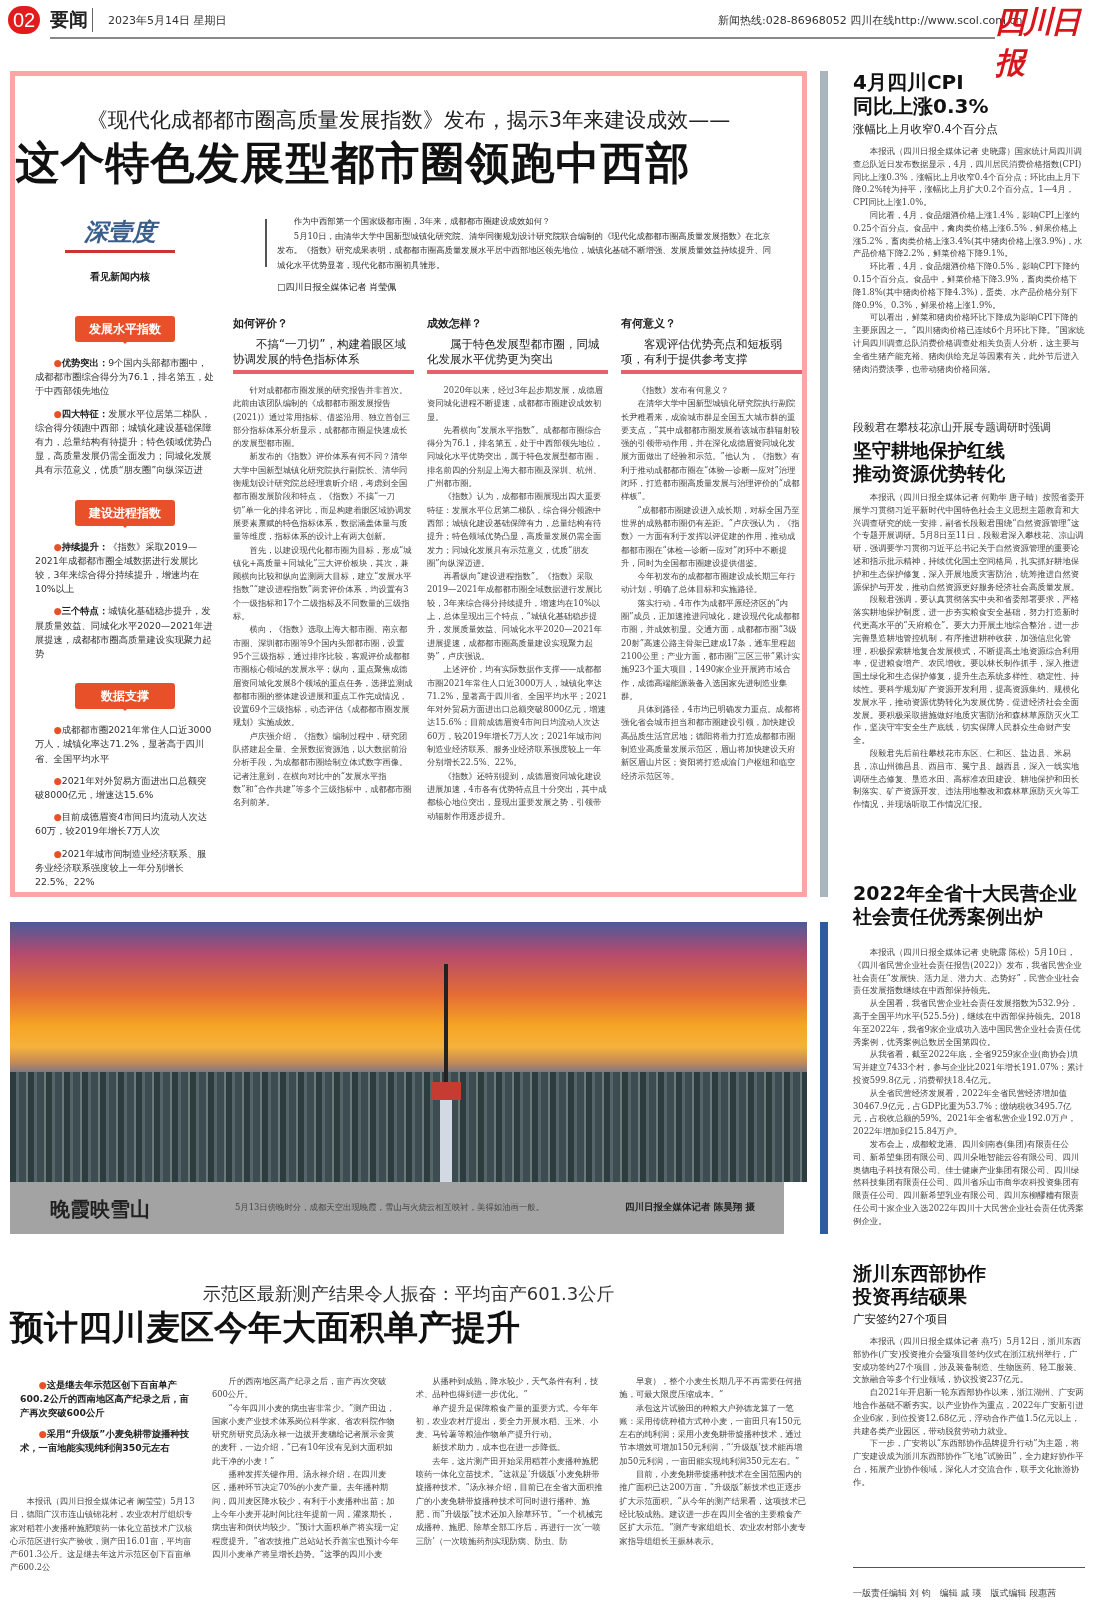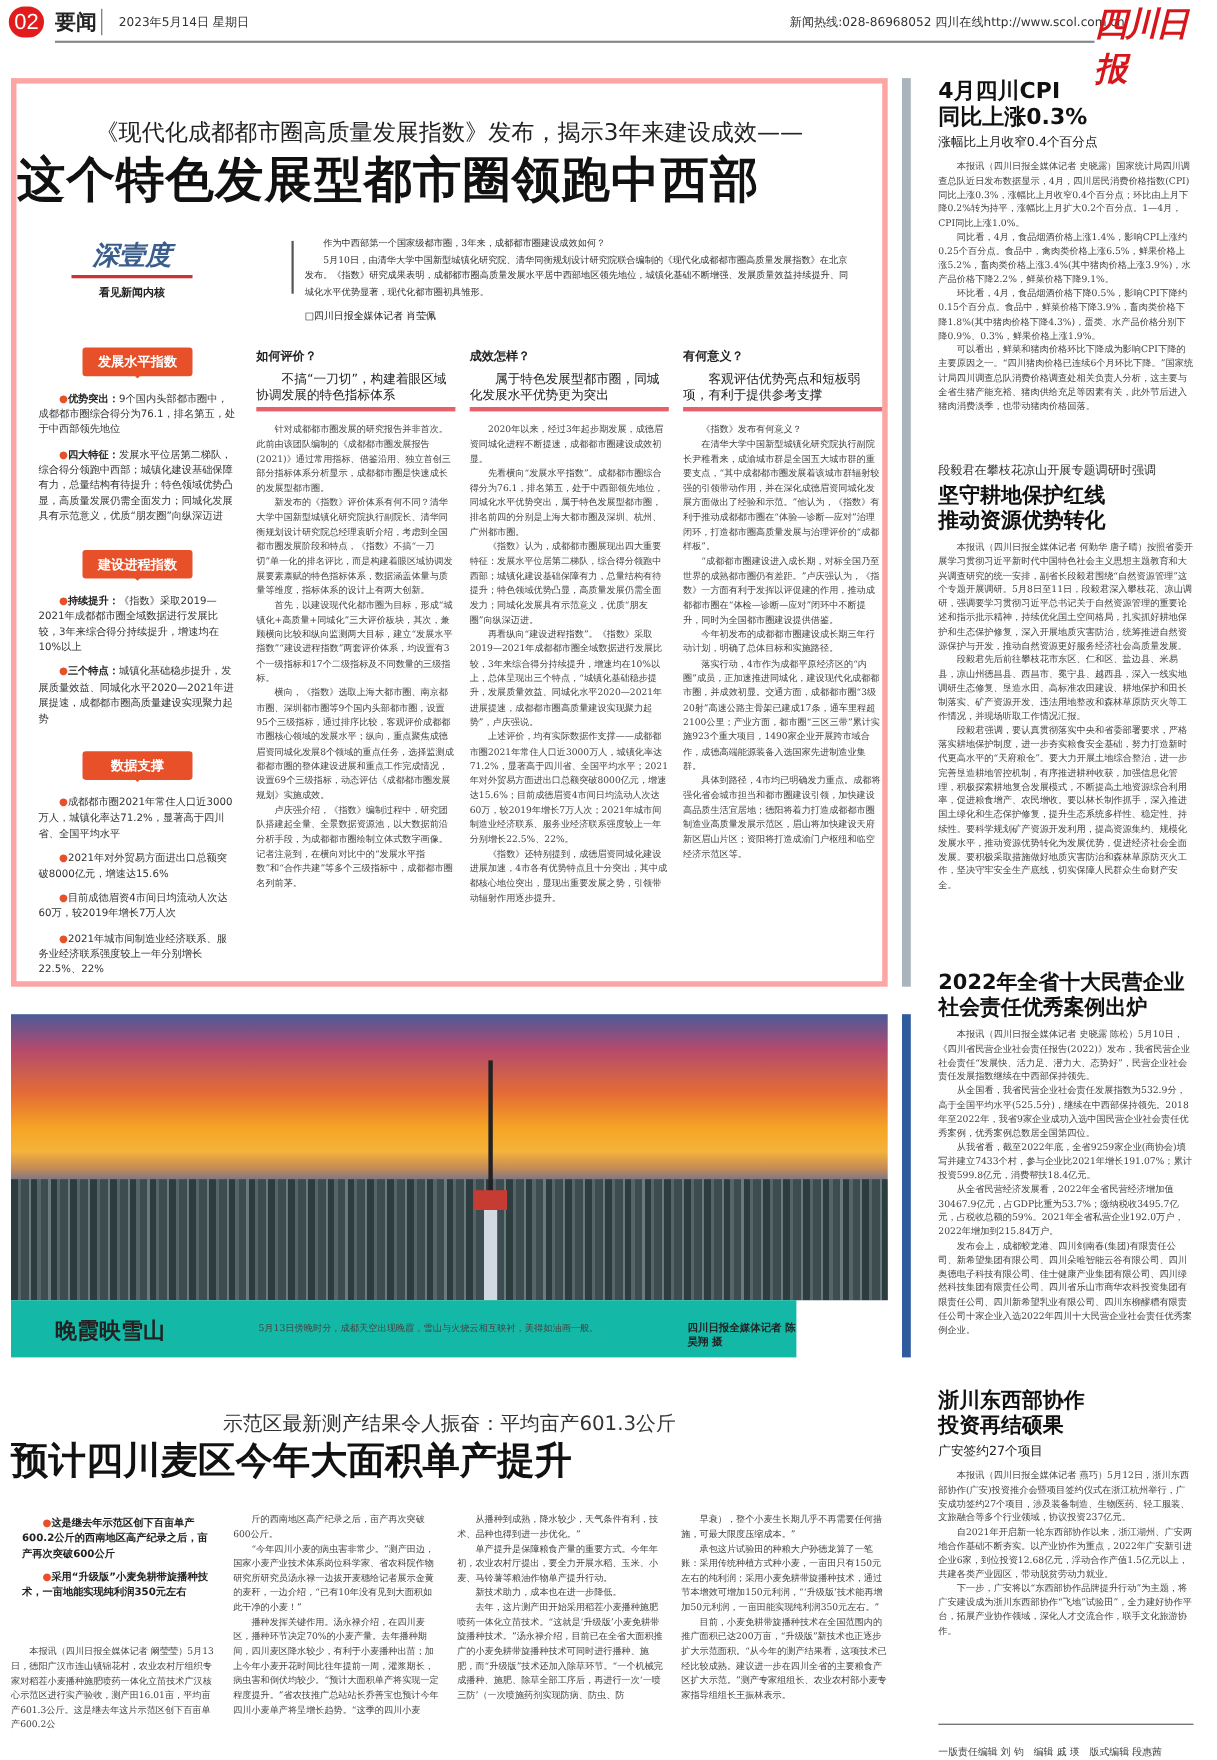--- a/index.html
+++ b/index.html
@@ -11,21 +11,21 @@
 .date{position:absolute;left:108px;top:13px;font-size:11px;color:#333}
 .hotline{position:absolute;left:718px;top:13px;font-size:11px;color:#333;white-space:nowrap}
 .logo{position:absolute;left:995px;top:2px;font-family:"DejaVu Serif",serif;font-size:30px;color:#d7161b;font-weight:bold;font-style:italic;letter-spacing:-2px}
 .topline{position:absolute;left:50px;top:37px;width:945px;height:2px;background:#888}
 
 .feature{position:absolute;left:10px;top:71px;width:797px;height:826px;border:5px solid #fca5a5;background:#fff}
 .kicker{position:absolute;left:0;top:30px;width:787px;text-align:center;font-size:21px;color:#222}
 .headline{position:absolute;left:0;top:58px;width:676px;text-align:center;font-size:44px;font-weight:bold;letter-spacing:1px;color:#111}
 .brand-box{position:absolute;left:50px;top:140px;width:110px;text-align:center}
 .brand-main{font-size:24px;color:#3a5e8c;font-weight:bold;font-style:italic;border-bottom:3px solid #c33;padding-bottom:2px}
-.brand-sub{font-size:10px;color:#222;margin-top:6px;font-weight:bold}
+.brand-sub{font-size:10px;color:#222;margin-top:17px;font-weight:bold}
 .lead-bar{position:absolute;left:250px;top:143px;width:2px;height:48px;background:#555}
 .lead{position:absolute;left:262px;top:138px;width:500px;font-family:"DejaVu Serif",serif;font-size:8.4px;line-height:14.5px;color:#333}
 .lead p{text-indent:2em}
 .byline{position:absolute;left:262px;top:205px;font-size:9px;color:#222}
 .sidebar{position:absolute;left:20px;top:240px;width:180px}
 .tag{display:block;margin:0 auto 14px;width:100px;height:26px;line-height:26px;background:#e8502a;color:#fff;text-align:center;font-size:12px;font-weight:bold;border-radius:3px;position:relative}
 .tag:after{content:"";position:absolute;left:46px;bottom:-6px;border:4px solid transparent;border-top:4px solid #e8502a}
 .bullet{font-size:9.3px;line-height:14.2px;color:#333;margin-bottom:8px;text-indent:2em}
 .bullet b{color:#222}
 .dot{color:#e8502a}
@@ -36,21 +36,21 @@
 .sub{font-size:11.5px;line-height:15px;text-indent:2em;border-bottom:4px solid #e8616a;padding-bottom:3px;margin-bottom:10px;color:#222}
 .body{font-family:"DejaVu Serif",serif;font-size:8.3px;line-height:13.3px;color:#444}
 .body p{text-indent:2em}
 
 .photo{position:absolute;left:10px;top:922px;width:797px;height:260px;background:
  linear-gradient(180deg,#4b5a9a 0%,#b34a6e 12%,#e56d34 28%,#f6a524 40%,#f5b23b 48%,#c48a57 54%,#7a7687 58%,#49606a 62%,#3a4b4e 80%,#2c393b 100%);overflow:hidden}
 .photo .tower{position:absolute;left:434px;top:42px;width:4px;height:122px;background:#222}
 .photo .tower-head{position:absolute;left:421px;top:160px;width:30px;height:18px;background:#c63b32}
 .photo .tower-body{position:absolute;left:430px;top:178px;width:12px;height:82px;background:#d3d9e2}
 .photo .city{position:absolute;left:0;top:150px;width:797px;height:110px;background:repeating-linear-gradient(90deg,#2d3c3f 0 6px,#55656a 6px 9px,#3c4c50 9px 16px,#6a7a7d 16px 18px)}
-.caption-bar{position:absolute;left:10px;top:1182px;width:714px;height:52px;background:#14b8a6}
+.caption-bar{position:absolute;left:10px;top:1182px;width:774px;height:52px;background:#a3a3a3}
 .cap-title{position:absolute;left:40px;top:14px;font-size:20px;color:#222;font-weight:bold}
 .cap-text{position:absolute;left:225px;top:20px;font-family:"DejaVu Serif",serif;font-size:8.4px;color:#444}
 .cap-credit{position:absolute;left:615px;top:19px;font-size:9.5px;color:#222;font-weight:bold}
 
 .wheat-kicker{position:absolute;left:10px;top:1282px;width:797px;text-align:center;font-size:18px;color:#333}
 .wheat-head{position:absolute;left:10px;top:1305px;width:797px;text-align:left;font-size:34px;font-weight:bold;color:#111}
 .wheat-side{position:absolute;left:20px;top:1378px;width:170px}
 .wheat-side .bullet{font-size:9.3px;line-height:13.8px}
 .wheat-intro{position:absolute;left:10px;top:1495px;width:188px}
 .wheat-cols{position:absolute;left:212px;top:1375px;width:595px;display:flex;gap:16px}
@@ -207,28 +207,28 @@
     <p>可以看出，鲜菜和猪肉价格环比下降成为影响CPI下降的主要原因之一。“四川猪肉价格已连续6个月环比下降。”国家统计局四川调查总队消费价格调查处相关负责人分析，这主要与全省生猪产能充裕、猪肉供给充足等因素有关，此外节后进入猪肉消费淡季，也带动猪肉价格回落。</p>
   </div>
 </div>
 
 <div class="rcol" style="top:420px">
   <div class="r-pre">段毅君在攀枝花凉山开展专题调研时强调</div>
   <div class="r-h1">坚守耕地保护红线</div>
   <div class="r-h1" style="margin-bottom:6px">推动资源优势转化</div>
   <div class="r-body">
     <p>本报讯（四川日报全媒体记者 何勤华 唐子晴）按照省委开展学习贯彻习近平新时代中国特色社会主义思想主题教育和大兴调查研究的统一安排，副省长段毅君围绕“自然资源管理”这个专题开展调研。5月8日至11日，段毅君深入攀枝花、凉山调研，强调要学习贯彻习近平总书记关于自然资源管理的重要论述和指示批示精神，持续优化国土空间格局，扎实抓好耕地保护和生态保护修复，深入开展地质灾害防治，统筹推进自然资源保护与开发，推动自然资源更好服务经济社会高质量发展。</p>
+    <p>段毅君强调，要认真贯彻落实中央和省委部署要求，严格落实耕地保护制度，进一步夯实粮食安全基础，努力打造新时代更高水平的“天府粮仓”。要大力开展土地综合整治，进一步完善垦造耕地管控机制，有序推进耕种收获，加强信息化管理，积极探索耕地复合发展模式，不断提高土地资源综合利用率，促进粮食增产、农民增收。要以林长制作抓手，深入推进国土绿化和生态保护修复，提升生态系统多样性、稳定性、持续性。要科学规划矿产资源开发利用，提高资源集约、规模化发展水平，推动资源优势转化为发展优势，促进经济社会全面发展。要积极采取措施做好地质灾害防治和森林草原防灭火工作，坚决守牢安全生产底线，切实保障人民群众生命财产安全。</p>
     <p>段毅君先后前往攀枝花市东区、仁和区、盐边县、米易县，凉山州德昌县、西昌市、冕宁县、越西县，深入一线实地调研生态修复、垦造水田、高标准农田建设、耕地保护和田长制落实、矿产资源开发、违法用地整改和森林草原防灭火等工作情况，并现场听取工作情况汇报。</p>
-    <p>段毅君强调，要认真贯彻落实中央和省委部署要求，严格落实耕地保护制度，进一步夯实粮食安全基础，努力打造新时代更高水平的“天府粮仓”。要大力开展土地综合整治，进一步完善垦造耕地管控机制，有序推进耕种收获，加强信息化管理，积极探索耕地复合发展模式，不断提高土地资源综合利用率，促进粮食增产、农民增收。要以林长制作抓手，深入推进国土绿化和生态保护修复，提升生态系统多样性、稳定性、持续性。要科学规划矿产资源开发利用，提高资源集约、规模化发展水平，推动资源优势转化为发展优势，促进经济社会全面发展。要积极采取措施做好地质灾害防治和森林草原防灭火工作，坚决守牢安全生产底线，切实保障人民群众生命财产安全。</p>
   </div>
 </div>
 
 <div class="rcol" style="top:882px">
   <div class="r-h1">2022年全省十大民营企业</div>
-  <div class="r-h1" style="margin-bottom:6px">社会责任优秀案例出炉</div>
+  <div class="r-h1" style="margin-bottom:18px">社会责任优秀案例出炉</div>
   <div class="r-body">
     <p>本报讯（四川日报全媒体记者 史晓露 陈松）5月10日，《四川省民营企业社会责任报告(2022)》发布，我省民营企业社会责任“发展快、活力足、潜力大、态势好”，民营企业社会责任发展指数继续在中西部保持领先。</p>
     <p>从全国看，我省民营企业社会责任发展指数为532.9分，高于全国平均水平(525.5分)，继续在中西部保持领先。2018年至2022年，我省9家企业成功入选中国民营企业社会责任优秀案例，优秀案例总数居全国第四位。</p>
     <p>从我省看，截至2022年底，全省9259家企业(商协会)填写并建立7433个村，参与企业比2021年增长191.07%；累计投资599.8亿元，消费帮扶18.4亿元。</p>
     <p>从全省民营经济发展看，2022年全省民营经济增加值30467.9亿元，占GDP比重为53.7%；缴纳税收3495.7亿元，占税收总额的59%。2021年全省私营企业192.0万户，2022年增加到215.84万户。</p>
     <p>发布会上，成都蛟龙港、四川剑南春(集团)有限责任公司、新希望集团有限公司、四川朵唯智能云谷有限公司、四川奥德电子科技有限公司、佳士健康产业集团有限公司、四川绿然科技集团有限责任公司、四川省乐山市商华农科投资集团有限责任公司、四川新希望乳业有限公司、四川东柳醪糟有限责任公司十家企业入选2022年四川十大民营企业社会责任优秀案例企业。</p>
   </div>
 </div>
 
 <div class="rcol" style="top:1262px">

